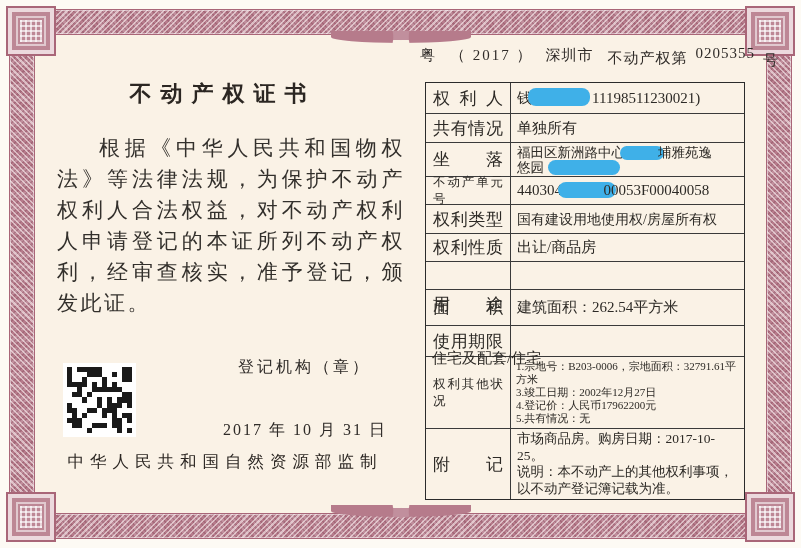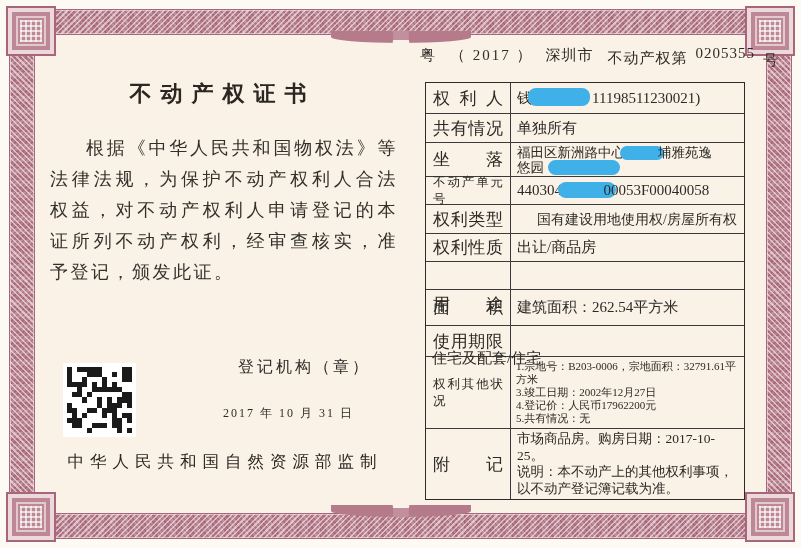--- a/index.html
+++ b/index.html
@@ -63,32 +63,32 @@
   .serial .doclabel{transform:translateY(3px);margin-right:8px;}
   .serial .docnum{transform:translateY(-2px);margin-right:8px;}
   .serial .docsuffix{transform:translateY(5px);}
 
   
   .cert-title{
     position:absolute;left:45px;top:79px;width:355px;text-align:center;
     font-size:22px;font-weight:600;letter-spacing:9px;color:#2b2622;
   }
   .cert-body{
-    position:absolute;left:50px;top:133px;width:348px;
-    font-size:18px;line-height:31px;letter-spacing:2.5px;
+    position:absolute;left:57px;top:133px;width:348px;
+    font-size:21px;line-height:31px;letter-spacing:2.5px;
     text-indent:2em;text-align:justify;color:#33302c;
   }
   .stamp{
     position:absolute;left:63px;top:363px;width:73px;height:74px;background:#ffffff;
     padding:4px;box-sizing:border-box;display:grid;
     grid-template-columns:repeat(13,1fr);grid-template-rows:repeat(13,1fr);gap:0;
   }
   .stamp .c1{background:#1a1a1a;}
   .authority{position:absolute;left:238px;top:357px;font-size:16px;letter-spacing:3px;}
-  .issue-date{position:absolute;left:223px;top:405px;font-size:12px;letter-spacing:2px;}
+  .issue-date{position:absolute;left:223px;top:420px;font-size:16px;letter-spacing:2px;}
   .cert-footer{
     position:absolute;left:45px;top:451px;width:360px;text-align:center;
     font-size:16.5px;letter-spacing:6px;color:#2b2622;
   }
 
   
   .ptable{
     position:absolute;left:425px;top:82px;width:320px;box-sizing:border-box;
     border:1.5px solid #2b2b2b;background:transparent;
   }
@@ -111,21 +111,21 @@
     display:inline-block;background:#3fb0e8;border-radius:8px;vertical-align:-3px;
   }
   
   .trow:nth-child(1){height:30px;}
   .trow:nth-child(2){height:28px;}
   .trow:nth-child(3){height:33px;}
   .trow:nth-child(3) .val{font-size:13.5px;line-height:15px;}
   .trow:nth-child(4){height:27px;}
   .trow:nth-child(4) .lab span{font-size:12.5px;}
   .trow:nth-child(5){height:28px;}
-  .trow:nth-child(5) .val{font-size:14px;margin-left:20px;}
+  .trow:nth-child(5) .val{font-size:14px;}
   .trow:nth-child(6){height:27px;}
   .trow:nth-child(7){height:27px;flex-direction:column;}
   .trow:nth-child(8){height:35px;}
   .trow:nth-child(9){height:30px;}
   .trow:nth-child(10){min-height:71px;}
   .trow:nth-child(10) .lab span{font-size:12.5px;}
   .trow:nth-child(10) .val{font-size:11px;line-height:13px;padding:3px 5px;}
   .trow:nth-child(10) .vline{white-space:normal;}
   .trow:nth-child(11){min-height:69px;}
   .trow:nth-child(11) .val{font-size:13.5px;line-height:16.5px;}

